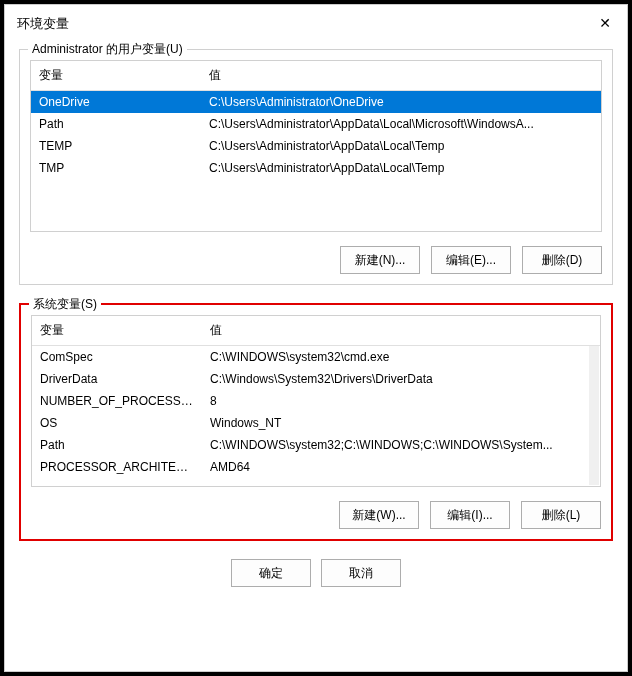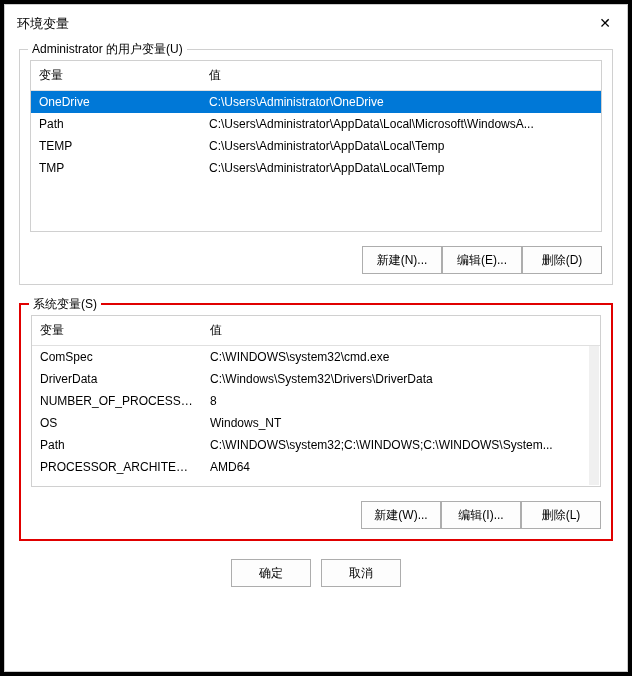--- a/index.html
+++ b/index.html
@@ -13,21 +13,21 @@
     .fieldset.highlighted { border: 2px solid #e00000; }
     .legend { position: absolute; top: -9px; left: 8px; background: #fff; padding: 0 4px; font-size: 12px; }
     .table-wrap { border: 1px solid #d0d0d0; position: relative; }
     .table-scroll { height: 170px; overflow: hidden; }
     .table { width: 100%; border-collapse: collapse; table-layout: fixed; }
     .table th { text-align: left; font-weight: normal; padding: 6px 8px; border-bottom: 1px solid #e0e0e0; background: #fff; font-size: 12px; }
     .table th:first-child { width: 170px; }
     .table td { padding: 4px 8px; white-space: nowrap; overflow: hidden; text-overflow: ellipsis; font-size: 12px; }
     .table tr.selected td { background: #0078d7; color: #fff; }
     .scrollbar-v { position: absolute; right: 1px; top: 30px; bottom: 1px; width: 10px; background: #f0f0f0; }
-    .btn-row { display: flex; justify-content: flex-end; gap: 0; margin-top: 14px; }
+    .btn-row { display: flex; justify-content: flex-end; gap: 11px; margin-top: 14px; }
     .btn { min-width: 80px; height: 28px; border: 1px solid #adadad; background: #fdfdfd; font-size: 12px; cursor: pointer; padding: 0 12px; font-family: inherit; }
     .dialog-buttons { display: flex; justify-content: center; gap: 10px; padding: 0 4px 4px 4px; }
   </style>
 </head>
 <body>
 
 <div class="dialog">
   <div class="titlebar">
     <span class="title">环境变量</span>
     <span class="close-btn">✕</span>

